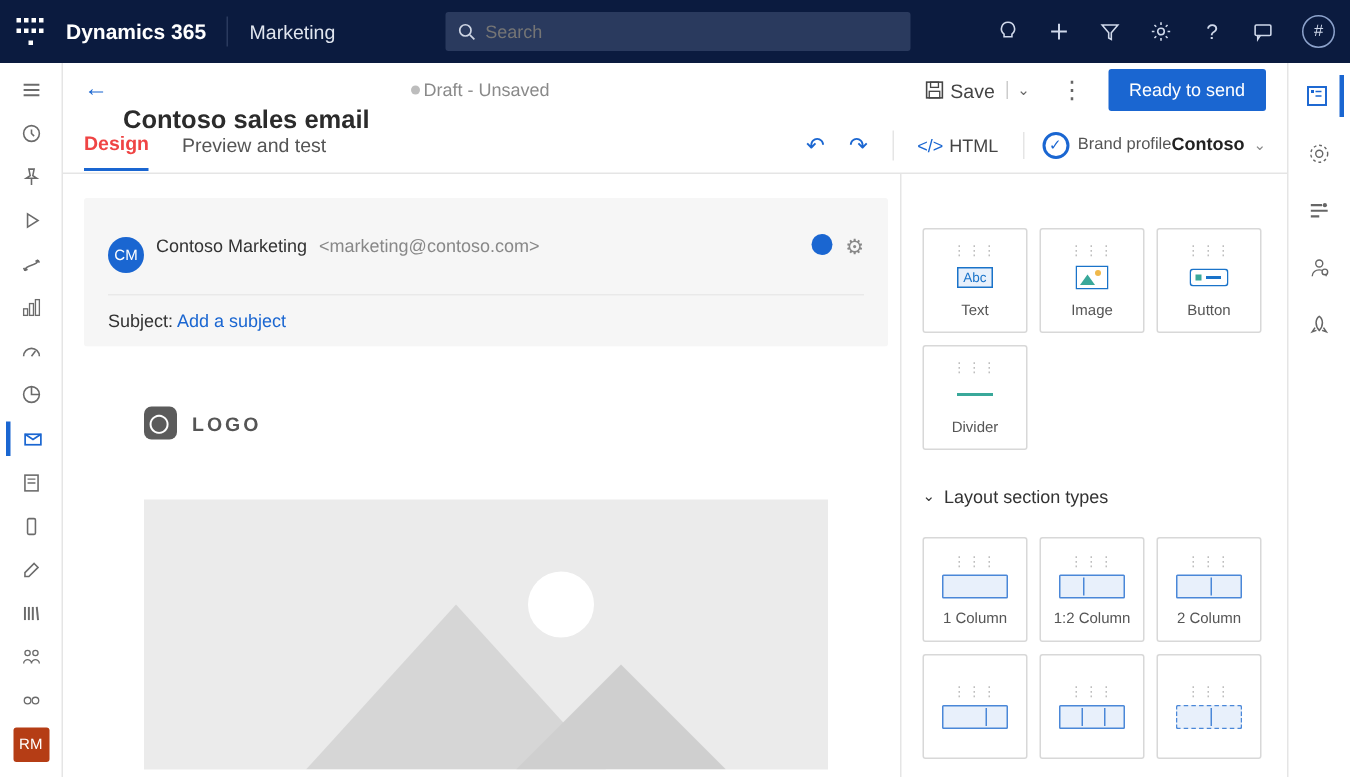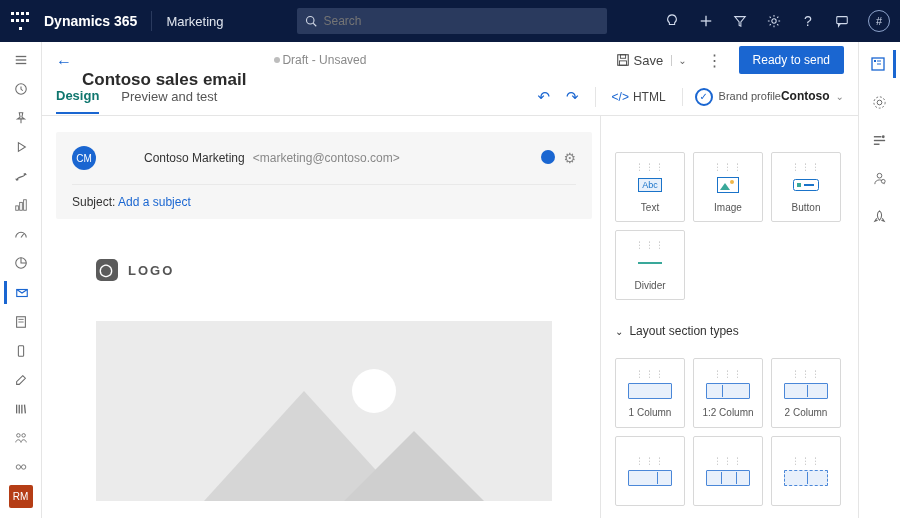--- a/index.html
+++ b/index.html
@@ -35,40 +35,40 @@
 .dot { width: 6px; height: 6px; border-radius: 50%; background: #bdbdbd; }
 .hdr-right { margin-left: auto; display: flex; align-items: center; gap: 8px; }
 .savebtn { display: flex; align-items: center; gap: 4px; color: #444; font-size: 13px; cursor: pointer; padding: 4px 4px; }
 .savebtn .chev { border-left: 1px solid #ccc; padding-left: 6px; margin-left: 4px; color: #666; font-size: 10px; }
 .kebab { color: #666; padding: 0 8px; cursor: pointer; }
 .ready { background: #1a66d1; color: #fff; font-size: 12px; padding: 7px 14px; border-radius: 2px; cursor: pointer; }
 
 
 .tabrow { height: 38px; display: flex; align-items: center; padding: 0 14px; gap: 22px; border-bottom: 1px solid #e5e5e5; font-size: 13px; color: #555; margin-top: 6px; }
 .tab { padding: 9px 0; cursor: pointer; }
-.tab.active { font-weight: 600; color: #0f766e; border-bottom: 2px solid #1a66d1; }
+.tab.active { font-weight: 600; color: #ef4444; border-bottom: 2px solid #1a66d1; }
 .tabrow .right { margin-left: auto; display: flex; align-items: center; gap: 16px; }
 .undo, .redo { color: #1a66d1; font-size: 15px; cursor: pointer; }
 .htmlbtn { display: flex; align-items: center; gap: 4px; color: #444; font-size: 12px; cursor: pointer; }
 .brandprof { display: flex; align-items: center; gap: 6px; font-size: 11px; color: #555; cursor: pointer; padding-left: 12px; border-left: 1px solid #e5e5e5; }
 .brandprof .badge { width: 18px; height: 18px; border-radius: 50%; border: 2px solid #1a66d1; color: #1a66d1; display: flex; align-items: center; justify-content: center; font-size: 10px; }
 .brandprof .labels { display: flex; flex-direction: row; line-height: 1.1; }
 .brandprof .labels .sub { font-weight: 600; color: #222; font-size: 12px; }
 
 
 .content { flex: 1; display: flex; overflow: hidden; }
 
 
 .canvas-pane { flex: 1; padding: 16px 8px 0 14px; overflow-y: auto; }
 .canvas-pane::-webkit-scrollbar { width: 8px; }
 .canvas-pane::-webkit-scrollbar-thumb { background: #c8c8c8; border-radius: 4px; }
 .email-head { background: #f6f6f6; padding: 14px 16px 10px 16px; border-radius: 2px; }
 .from-row { display: flex; align-items: center; gap: 8px; font-size: 12px; color: #555; }
-.from-avatar { width: 24px; height: 24px; border-radius: 50%; background: #1a66d1; color: #fff; font-size: 10px; display: flex; align-items: center; justify-content: center; }
-.from-name { color: #333; margin-left: 40px; }
+.from-avatar { width: 24px; height: 24px; border-radius: 50%; background: #1a66d1; color: #fff; font-size: 10px; display: flex; align-items: center; justify-content: center; margin-top: 12px; }
+.from-name { color: #333; }
 .from-email { color: #888; }
 .from-right { margin-left: auto; display: flex; gap: 8px; }
 .info-dot { width: 14px; height: 14px; border-radius: 50%; background: #1a66d1; }
 .gear-sm { color: #888; font-size: 14px; }
 .subj-row { margin-top: 14px; font-size: 12px; color: #333; border-top: 1px solid #e9e9e9; padding-top: 10px; }
 .subj-link { color: #1a66d1; cursor: pointer; }
 .email-body { background: #fff; padding: 40px 40px; }
 .logo-row { display: flex; align-items: center; gap: 10px; color: #555; font-size: 13px; font-weight: 600; letter-spacing: 2px; }
 .logo-mark { width: 22px; height: 22px; background: #5b5b5b; border-radius: 5px; display: flex; align-items: center; justify-content: center; color: #fff; font-size: 12px; }
 .hero { margin-top: 40px; height: 180px; background: #ebebeb; position: relative; overflow: hidden; }

